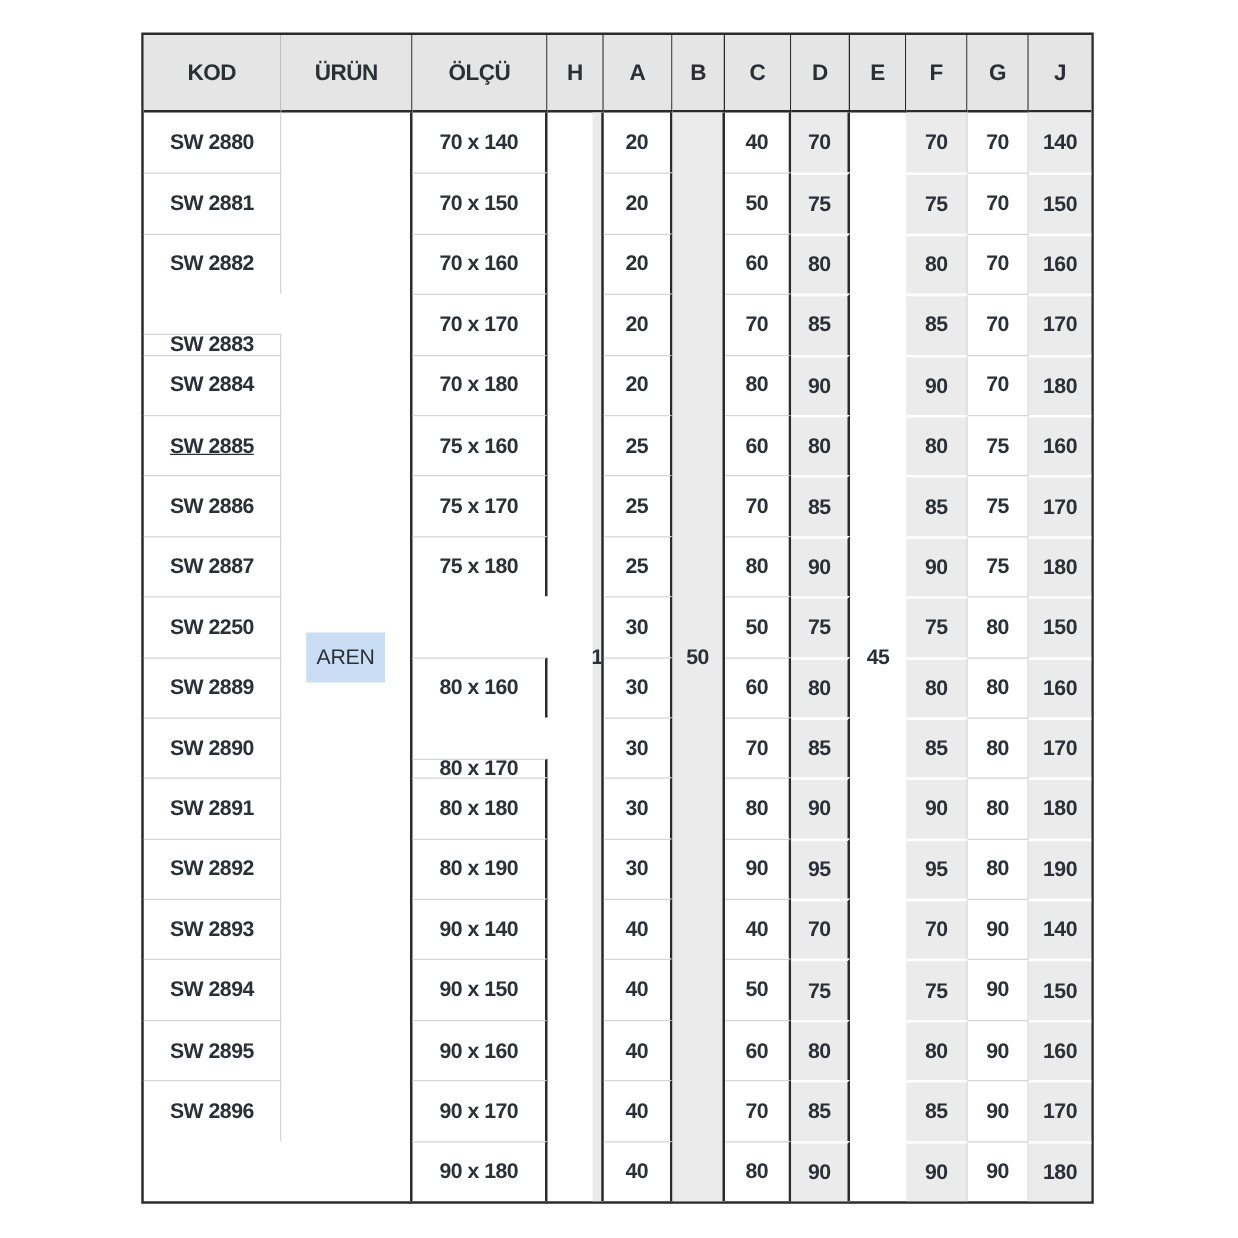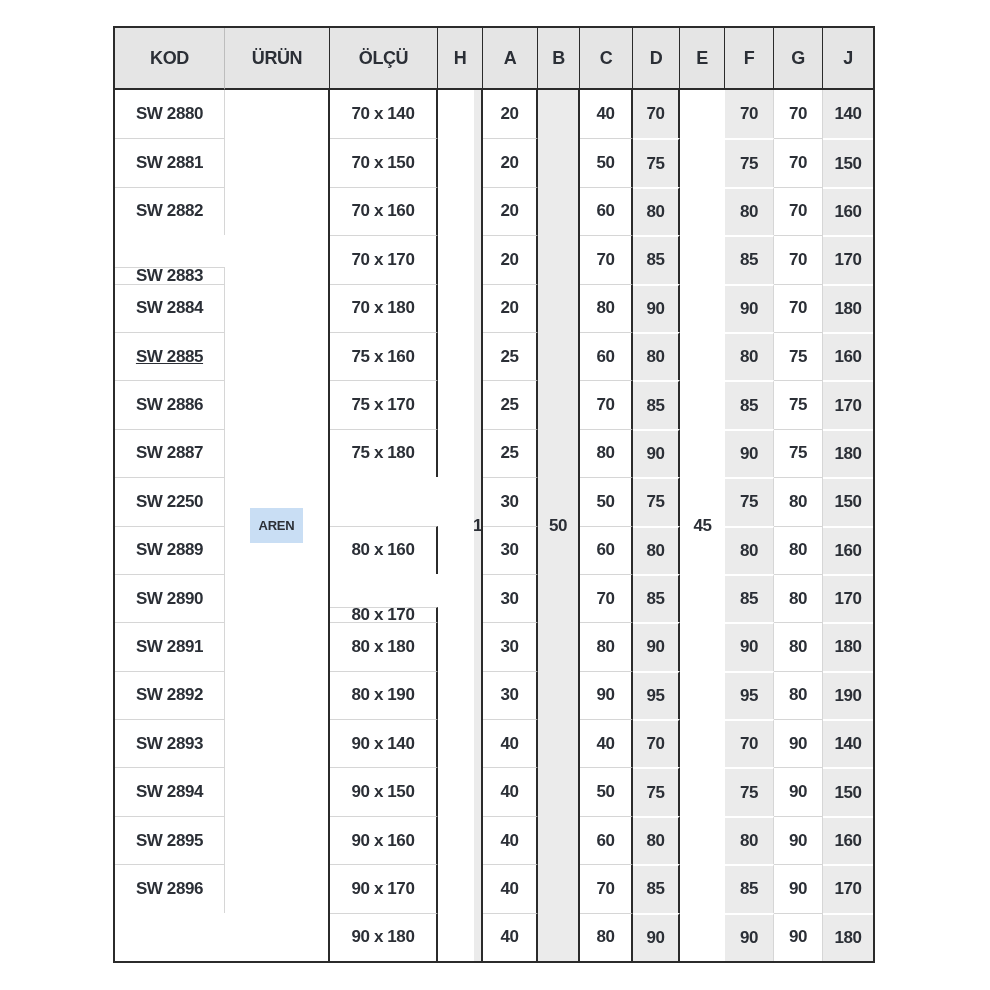--- a/index.html
+++ b/index.html
@@ -35,21 +35,21 @@
   .hcell.last{border-right:none;}
   .hcell.lightsep{border-right:1px solid #bdbdbd;}
   .b-dark-r{border-right:2px solid var(--dark);}
   .b-light-r{border-right:1px solid var(--light);}
   .bg-gray{background:var(--gray);}
   .sep-light{border-top:1px solid var(--light);}
   .sep-white{border-top:2px solid #ffffff;}
   .aren-badge{
     background:var(--aren);
     padding:10px 8px;
-    font-size:13px;font-weight:700;letter-spacing:-0.2px;
+    font-size:17px;font-weight:400;letter-spacing:-0.2px;
   }
 </style>
 </head>
 <body>
 
 <div id="spec-table">
     <div class="cell hcell lightsep" style="grid-area: 1 / 1;">KOD</div>
     <div class="cell hcell" style="grid-area: 1 / 2;">ÜRÜN</div>
     <div class="cell hcell" style="grid-area: 1 / 3;">ÖLÇÜ</div>
     <div class="cell hcell" style="grid-area: 1 / 4;">H</div>

